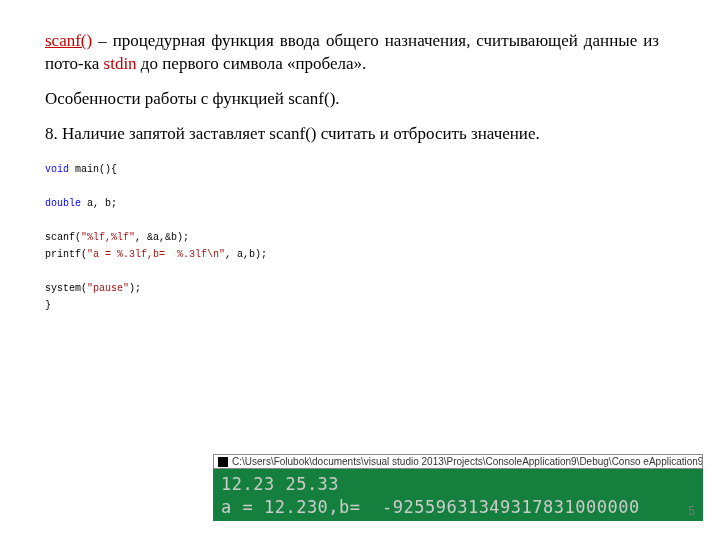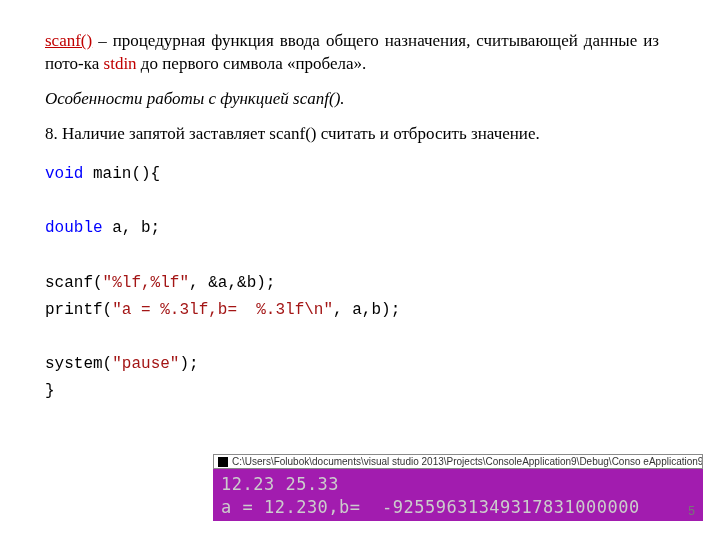--- a/index.html
+++ b/index.html
@@ -13,24 +13,24 @@
     height: 540px;
     box-sizing: border-box;
   }
   .para {
     text-align: justify;
     line-height: 1.35;
     margin: 0 16px 12px 0;
   }
   .scanf-link { color: #c00000; text-decoration: underline; }
   .stdin { color: #c00000; }
-  .italic { font-style: italic; }
+  .italic { }
   .code-block {
     font-family: Consolas, 'Courier New', monospace;
-    font-size: 16px;
+    font-size: 10px;
     line-height: 1.7;
     margin-top: 15px;
     white-space: pre;
   }
   .kw { color: #0000ff; }
   .str { color: #a31515; }
   .console-wrap {
     position: absolute;
     left: 213px;
     top: 454px;
@@ -49,21 +49,21 @@
     white-space: nowrap;
     overflow: hidden;
   }
   .win-icon {
     width: 10px; height: 10px;
     background: #000;
     display: inline-block;
     flex-shrink: 0;
   }
   .console {
-    background: #a21caf;
+    background: #15803d;
     color: #ccc;
     font-family: Consolas, monospace;
     font-size: 17px;
     padding: 4px 8px 2px 8px;
     line-height: 1.35;
     letter-spacing: 0.5px;
     white-space: pre;
   }
   .slide-num {
     position: absolute;

